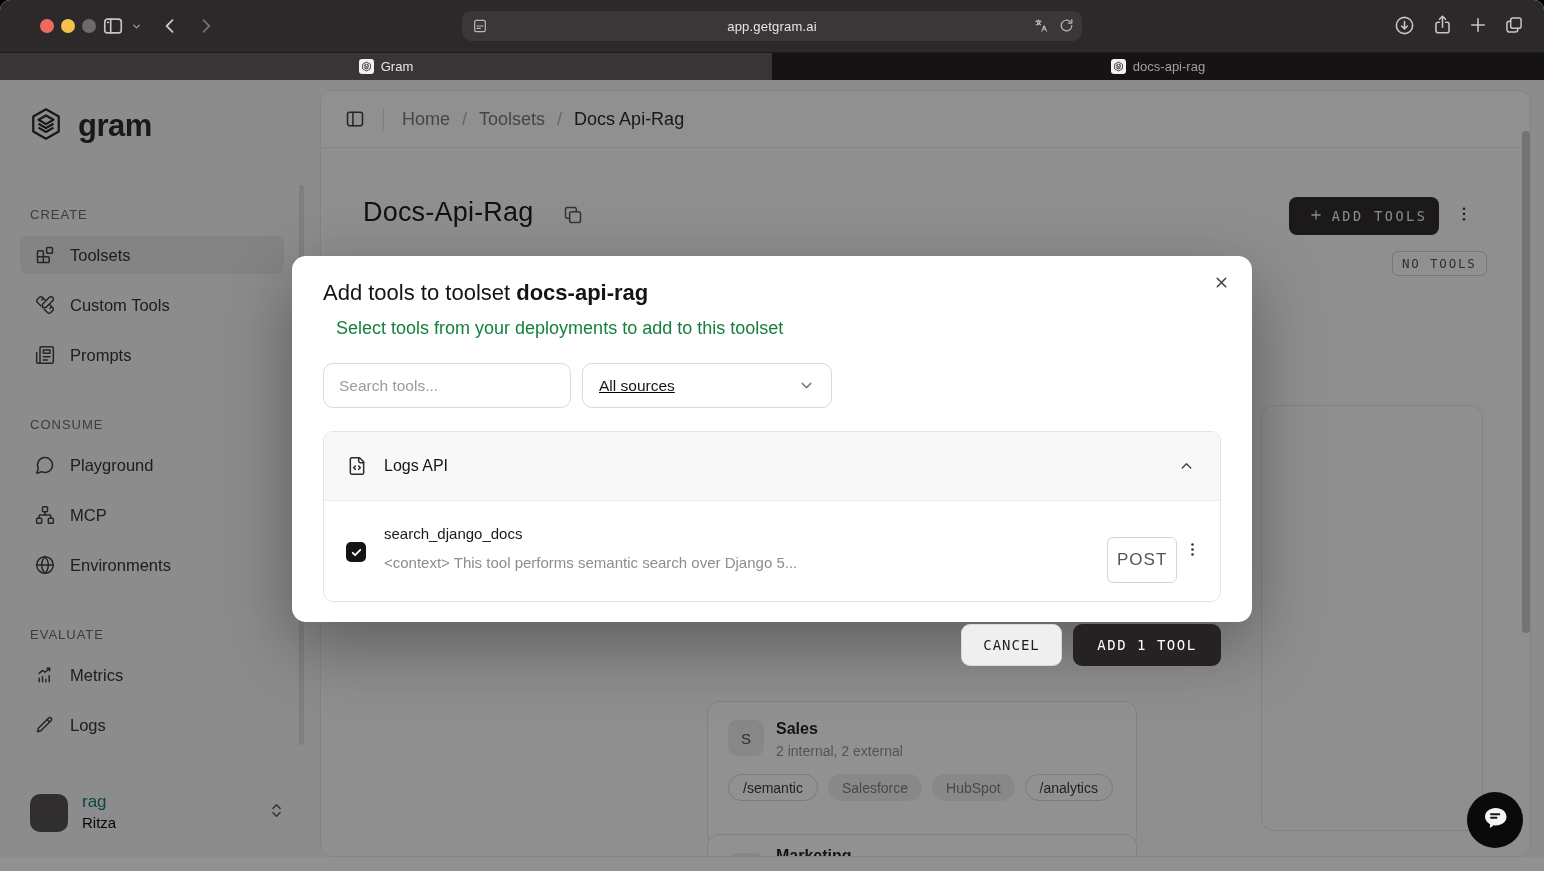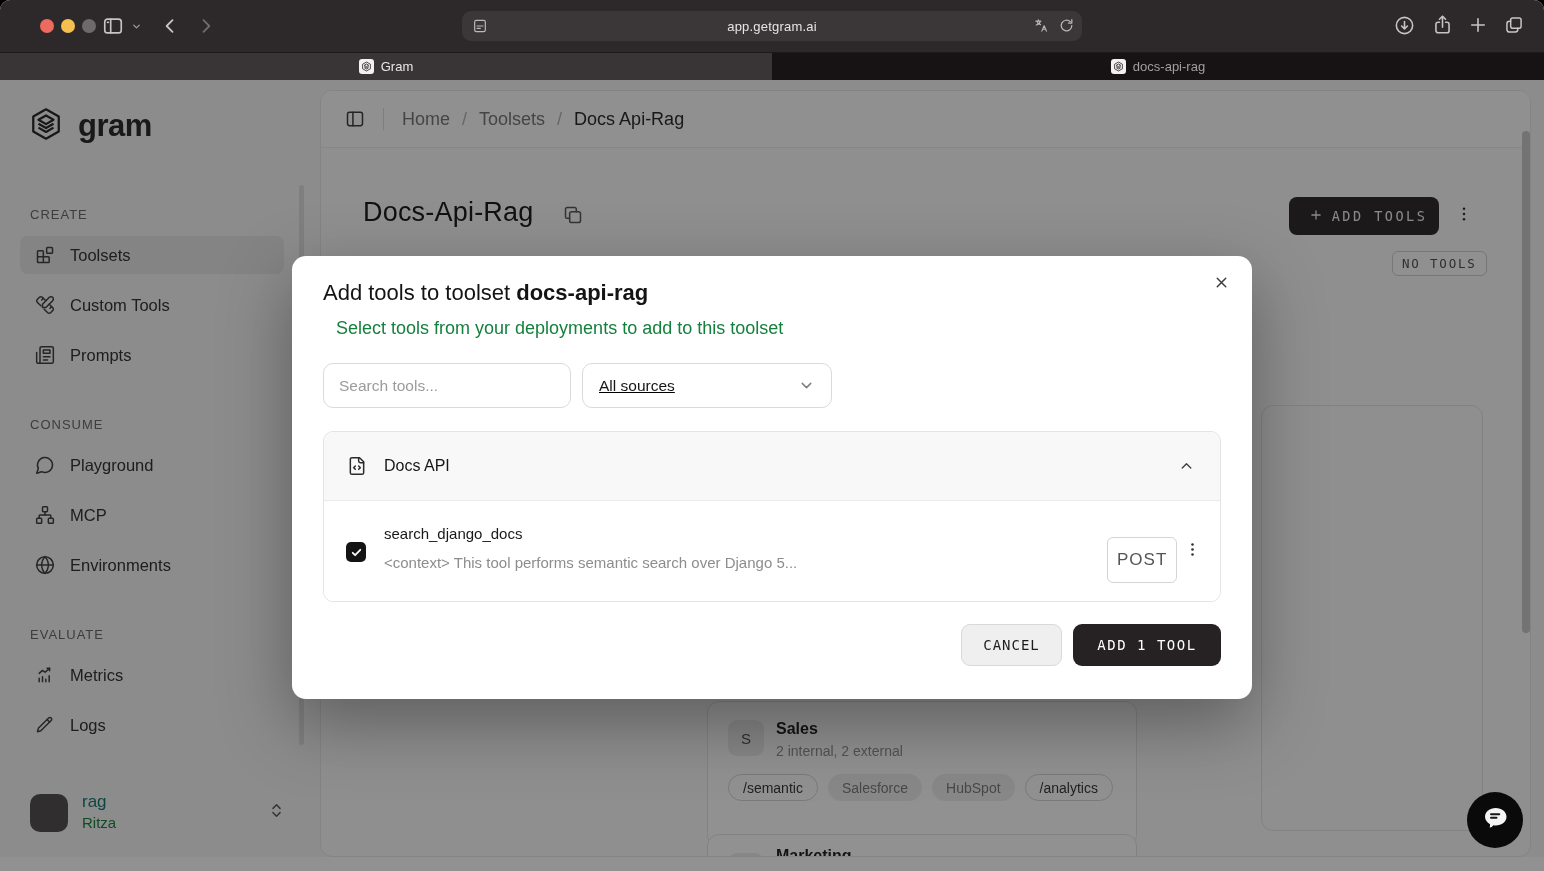--- a/index.html
+++ b/index.html
@@ -35,21 +35,21 @@
   .brand-text { font-size:31px; font-weight:600; letter-spacing:-0.5px; color:#262626; }
   .side-label { position:absolute; left:30px; font-size:13px; letter-spacing:1px; color:#666; font-weight:500; }
   .side-item { position:absolute; left:20px; width:264px; height:38px; border-radius:8px;
                display:flex; align-items:center; gap:15px; padding-left:15px; color:#2e2e2e; font-size:16.5px; }
   .side-item .ic { color:#3c3c3c; display:flex; }
   .side-item.active { background:#e7e7e7; }
   .side-scroll { position:absolute; left:299px; top:105px; width:5px; height:560px; border-radius:3px; background:#dedede; }
   .user-row { position:absolute; left:0; top:706px; width:320px; height:60px; }
   .user-avatar { position:absolute; left:30px; top:8px; width:38px; height:38px; border-radius:10px; background:#514c4e; }
   .user-name { position:absolute; left:82px; top:6px; font-size:17px; color:#0f766e; }
-  .user-org  { position:absolute; left:82px; top:28px; font-size:15px; color:#15803d; }
+  .user-org  { position:absolute; left:82px; top:28px; font-size:15px; color:#000000; }
   .user-chev { position:absolute; left:268px; top:16px; color:#555; }
 
   
   .panel { position:absolute; left:320px; top:10px; width:1211px; height:767px; background:#fbfbfb;
            border:1px solid #e7e7e7; border-radius:12px; overflow:hidden; }
   .panel-header { position:absolute; left:0; top:0; width:100%; height:57px; border-bottom:1px solid #ececec;
                   display:flex; align-items:center; background:#fdfdfd; }
   .ph-toggle { margin-left:24px; color:#3a3a3a; display:flex; }
   .ph-div { width:1px; height:22px; background:#dcdcdc; margin:0 18px; }
   .crumbs { display:flex; align-items:center; gap:12px; font-size:18px; }
@@ -71,21 +71,21 @@
   .tc-name { position:absolute; left:68px; top:18px; font-size:16px; font-weight:700; color:#1b1b1b; }
   .tc-sub  { position:absolute; left:68px; top:41px; font-size:14px; color:#8f8f8f; }
   .tc-tags { position:absolute; left:20px; top:72px; display:flex; gap:10px; }
   .pill { height:27px; border-radius:14px; padding:0 14px; display:flex; align-items:center; font-size:14px; }
   .pill.outline { border:1px solid #d5d5d5; background:#fff; color:#333; }
   .pill.fill { background:#efefef; color:#7b7b7b; }
   .main-scroll { position:absolute; left:1201px; top:40px; width:8px; height:502px; border-radius:4px; background:#c9c9c9; }
 
   
   .overlay { position:absolute; inset:0; background:rgba(11,10,11,0.45); z-index:50; }
-  .modal { position:absolute; left:292px; top:176px; width:960px; height:443px; background:#fff; border-radius:14px;
+  .modal { position:absolute; left:292px; top:176px; width:960px; height:366px; background:#fff; border-radius:14px;
            box-shadow:0 24px 70px rgba(0,0,0,.35); z-index:60; }
   .modal-close { position:absolute; right:22px; top:18px; color:#3a3a3a; }
   .modal-title { position:absolute; left:31px; top:24px; font-size:22px; color:#141414; }
   .modal-title b { font-weight:700; }
   .modal-sub { position:absolute; left:44px; top:62px; font-size:18px; color:#15803d; }
   .search-input { position:absolute; left:31px; top:107px; width:248px; height:45px; border:1px solid #dadada;
                   border-radius:10px; padding:0 15px; font-size:15.5px; font-family:"Liberation Sans",sans-serif; color:#222; outline:none; background:#fff; }
   .search-input::placeholder { color:#9b9b9b; }
   .source-select { position:absolute; left:290px; top:107px; width:250px; height:45px; border:1px solid #dadada;
                    border-radius:10px; display:flex; align-items:center; padding:0 16px; background:#fff;text-decoration:underline; }
@@ -435,21 +435,21 @@
       <div class="tool-section">
         <div class="ts-header">
           <span class="ic">
             <svg width="20" height="20" viewBox="0 0 24 24" fill="none" stroke="currentColor" stroke-width="1.8" stroke-linecap="round" stroke-linejoin="round">
                 <path d="M15 2H6a2 2 0 0 0-2 2v16a2 2 0 0 0 2 2h12a2 2 0 0 0 2-2V7Z"></path>
                 <path d="M14 2v4a2 2 0 0 0 2 2h4"></path>
                 <path d="m10 12-2 2 2 2"></path>
                 <path d="m14 12 2 2-2 2"></path>
               </svg>
           </span>
-          <span class="ts-name">Docs API</span>
+          <span class="ts-name">Logs API</span>
           <span class="ts-chevron">
             <svg width="17" height="17" viewBox="0 0 24 24" fill="none" stroke="currentColor" stroke-width="2" stroke-linecap="round" stroke-linejoin="round">
                 <path d="m6 14 6-6 6 6"></path>
               </svg>
           </span>
         </div>
         <div class="tool-row">
           <span class="checkbox">
             <svg width="13" height="13" viewBox="0 0 24 24" fill="none" stroke="currentColor" stroke-width="3.2" stroke-linecap="round" stroke-linejoin="round">
                 <path d="m5 12.5 4.5 4.5L19 7"></path>

